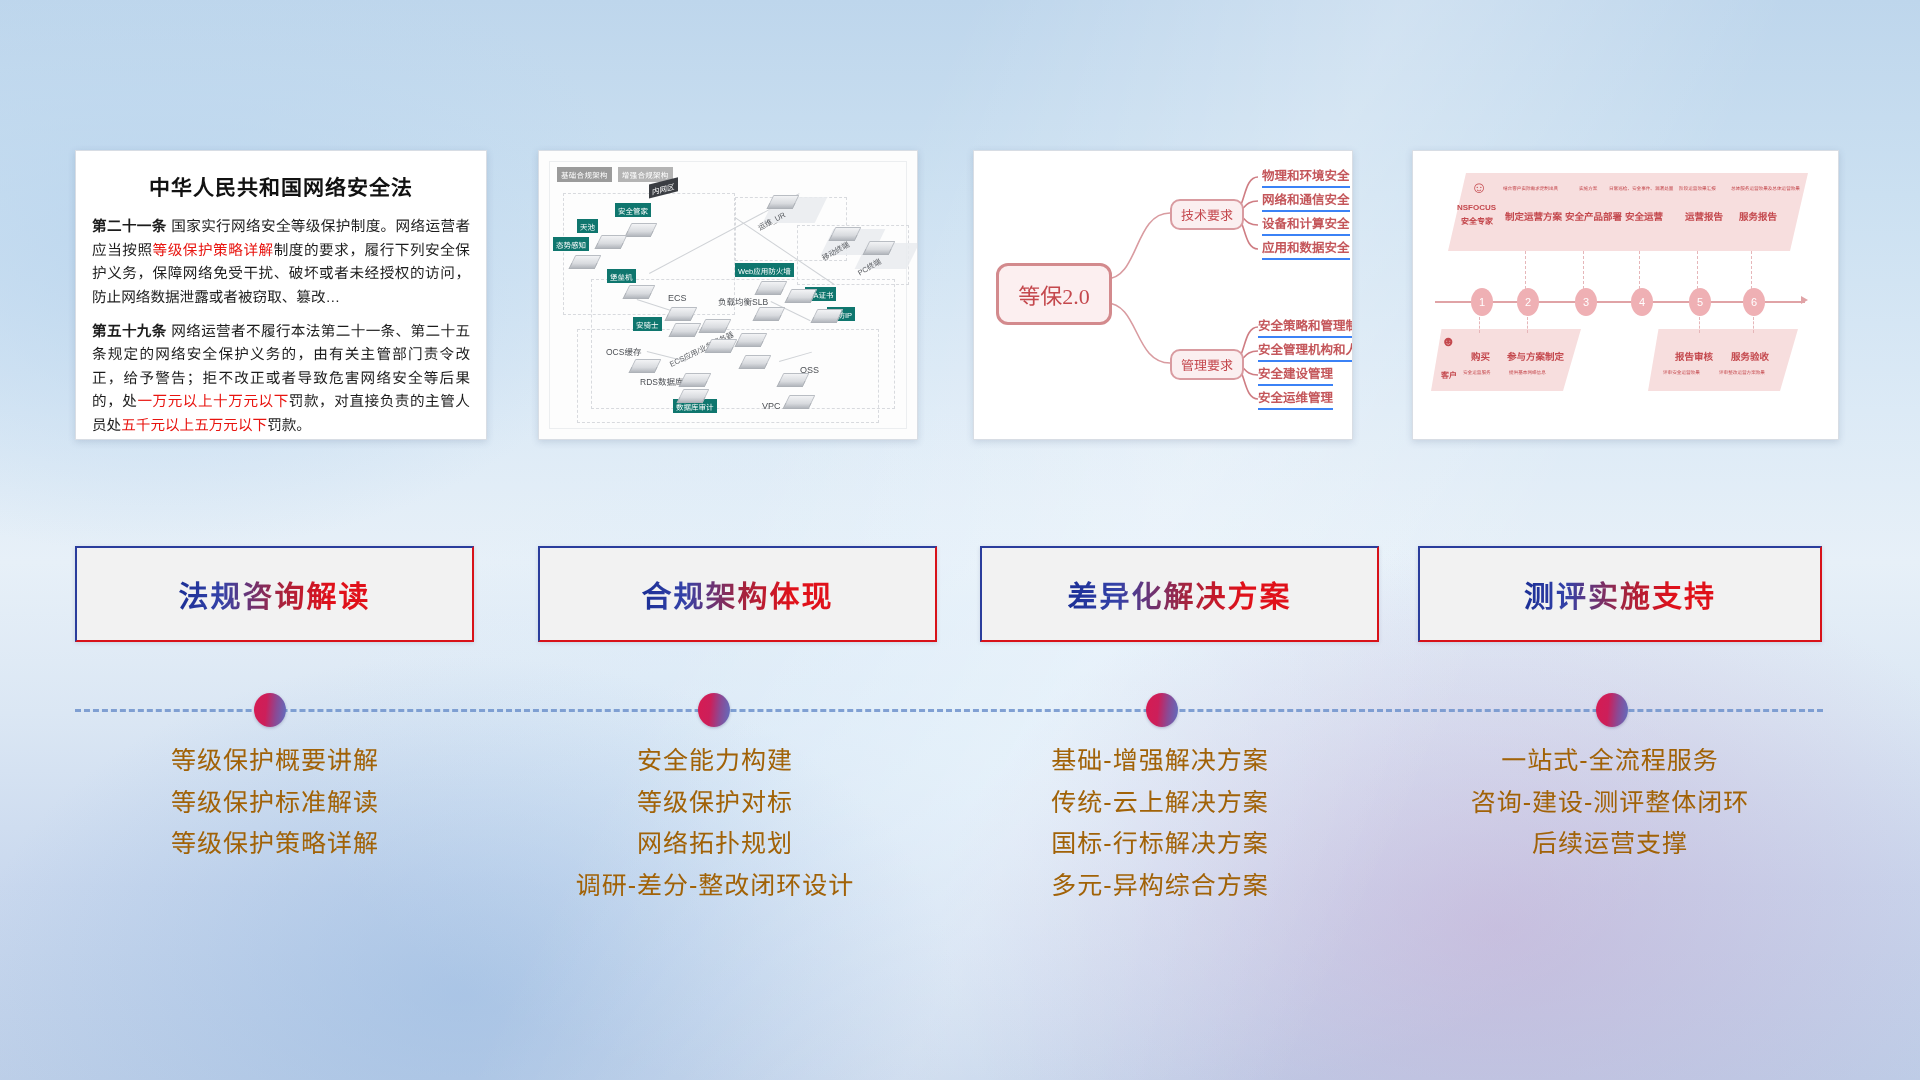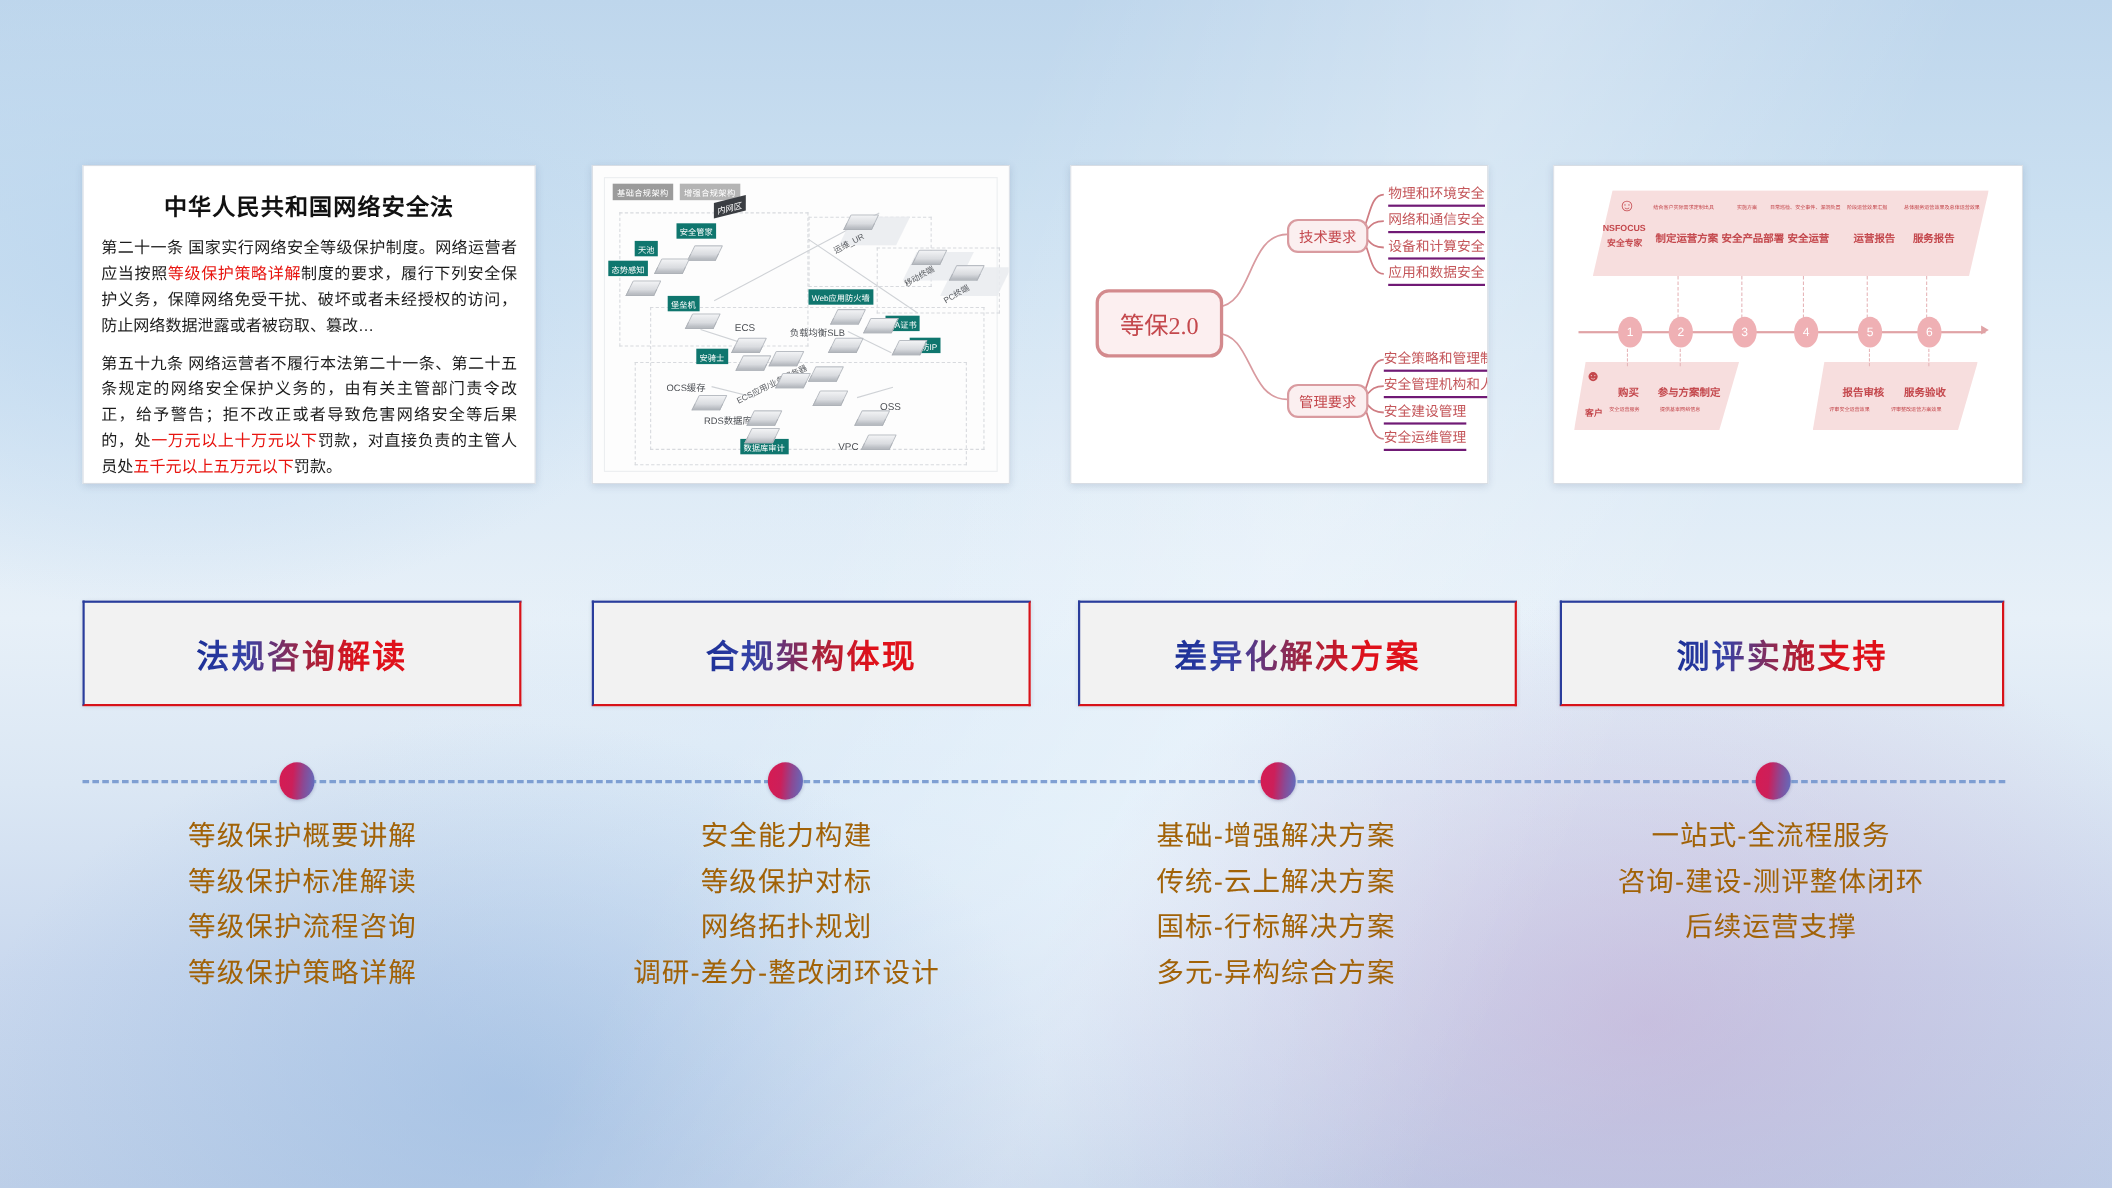--- a/index.html
+++ b/index.html
@@ -30,21 +30,21 @@
   .card.c1{left:75px;width:410px;height:288px;}
   .card.c2{left:538px;width:378px;height:288px;}
   .card.c3{left:973px;width:378px;height:288px;}
   .card.c4{left:1412px;width:425px;height:288px;}
 
   
   .law{padding:14px 16px 20px 16px;box-sizing:border-box;height:100%;}
   .law-title{text-align:center;font-size:21px;font-weight:bold;color:#111;
      letter-spacing:1px;margin:6px 0 14px 0;}
   .law-p{font-size:14.6px;line-height:1.62;color:#1c1c1c;text-align:justify;margin:0 0 10px 0;}
-  .law-p b{font-weight:normal;}
+  .law-p b{font-weight:bold;}
   .law-red{color:#e8140f;}
 
   
   .arch{position:relative;width:100%;height:100%;background:#fdfdfd;}
   .arch .frame{position:absolute;left:10px;top:10px;right:10px;bottom:10px;border:1px solid #eceef0;}
   .arch .tabs{position:absolute;left:18px;top:16px;display:flex;gap:6px;}
   .arch .tab{background:#9b9b9b;color:#fff;font-size:7.5px;padding:2px 4px;letter-spacing:.3px;}
   .arch .tab.alt{background:#b4b4b4;}
   .zone{position:absolute;border:1px dashed #d8dade;}
   .node{position:absolute;width:30px;height:20px;}
@@ -61,21 +61,21 @@
 
   
   .mind{position:relative;width:100%;height:100%;background:#fff;}
   .mind .core{position:absolute;left:22px;top:112px;width:110px;height:56px;
      border:3px solid #d38a8d;border-radius:12px;background:#fceff0;
      display:flex;align-items:center;justify-content:center;
      font-family:"Liberation Serif","DejaVu Serif",serif;font-size:22px;color:#c4484d;}
   .mind .br{position:absolute;border:2px solid #d99ba0;border-radius:10px;background:#fbeff0;
      padding:4px 9px;font-family:"Liberation Serif","DejaVu Serif",serif;font-size:13px;color:#c4484d;white-space:nowrap;}
   .mind .leaf{position:absolute;font-family:"Liberation Serif","DejaVu Serif",serif;
-     font-size:12.5px;color:#c4565a;white-space:nowrap;padding-bottom:2px;border-bottom:2px solid #701a75;}
+     font-size:12.5px;color:#c4565a;white-space:nowrap;padding-bottom:2px;border-bottom:2px solid #3b82f6;font-weight:bold;}
   .mind svg{position:absolute;left:0;top:0;width:100%;height:100%;pointer-events:none;}
 
   
   .nsf{position:relative;width:100%;height:100%;background:#fff;}
   .nsf .band{position:absolute;background:#f7dede;}
   .nsf .band.top{left:35px;top:22px;width:360px;height:78px;
       clip-path:polygon(5% 0, 100% 0, 95% 100%, 0% 100%);}
   .nsf .band.bl{left:18px;top:178px;width:150px;height:62px;
       clip-path:polygon(7% 0, 100% 0, 88% 100%, 0% 100%);}
   .nsf .band.br{left:235px;top:178px;width:150px;height:62px;
@@ -378,21 +378,20 @@
     <div class="dot d1"></div>
     <div class="dot d2"></div>
     <div class="dot d3"></div>
     <div class="dot d4"></div>
   </div>
 
   <div class="lists">
     <div class="col l1">
       <div class="li">等级保护概要讲解</div>
       <div class="li">等级保护标准解读</div>
-      <div class="li">等级保护流程咨询</div>
       <div class="li">等级保护策略详解</div>
     </div>
     <div class="col l2">
       <div class="li">安全能力构建</div>
       <div class="li">等级保护对标</div>
       <div class="li">网络拓扑规划</div>
       <div class="li">调研-差分-整改闭环设计</div>
     </div>
     <div class="col l3">
       <div class="li">基础-增强解决方案</div>

